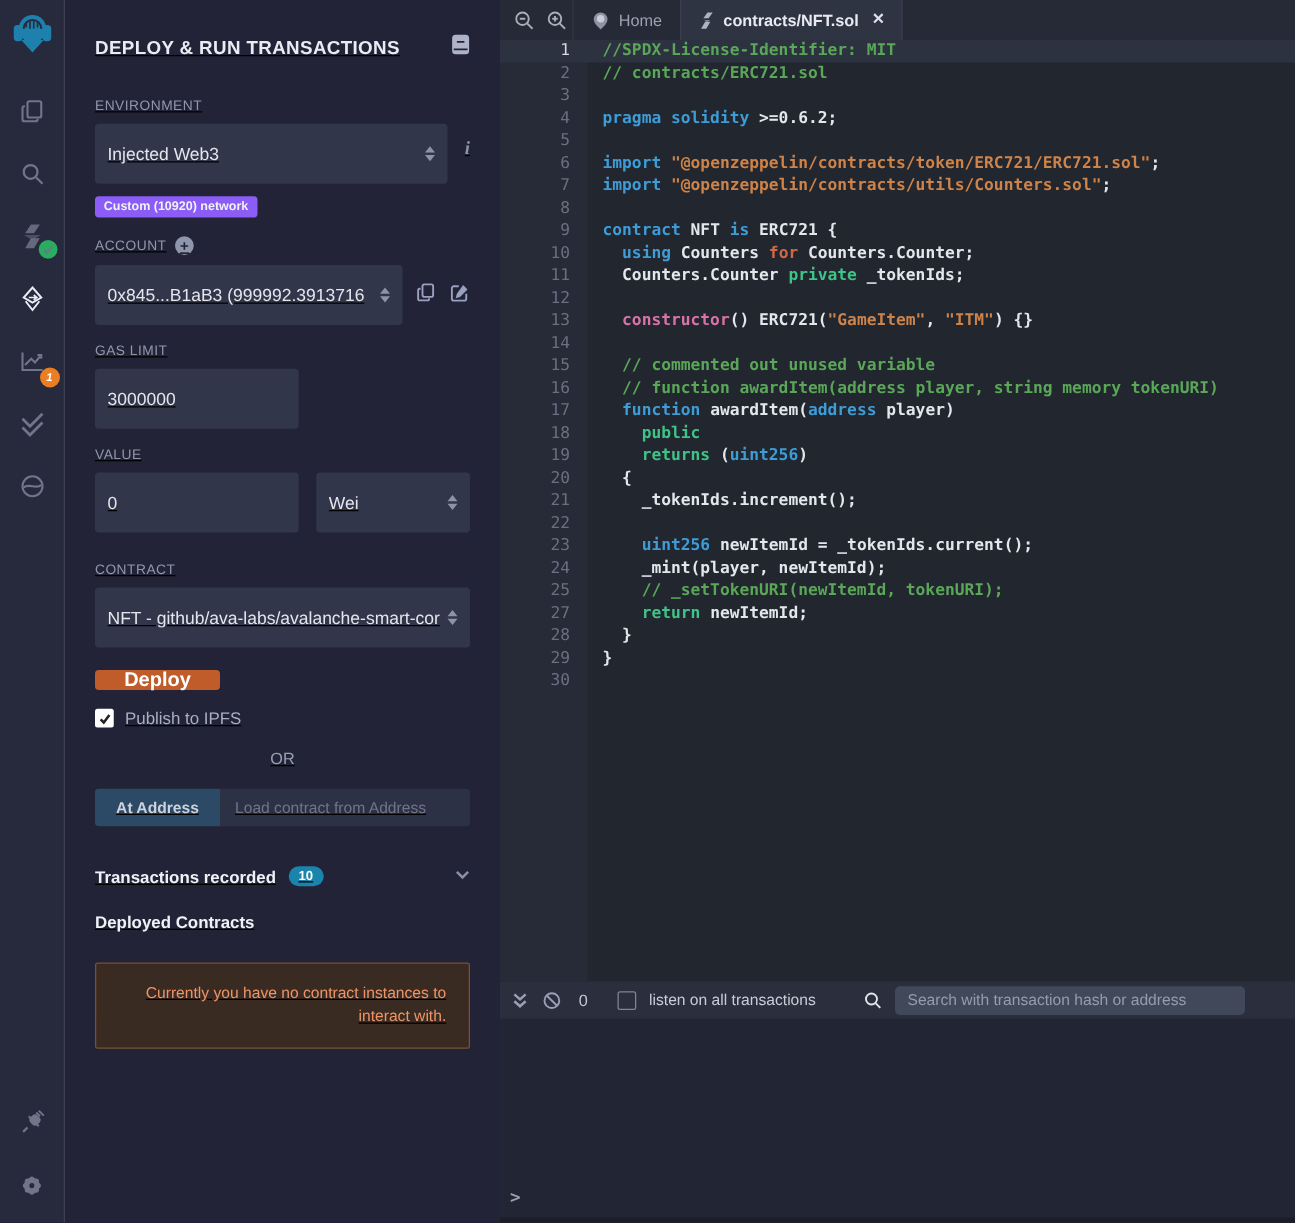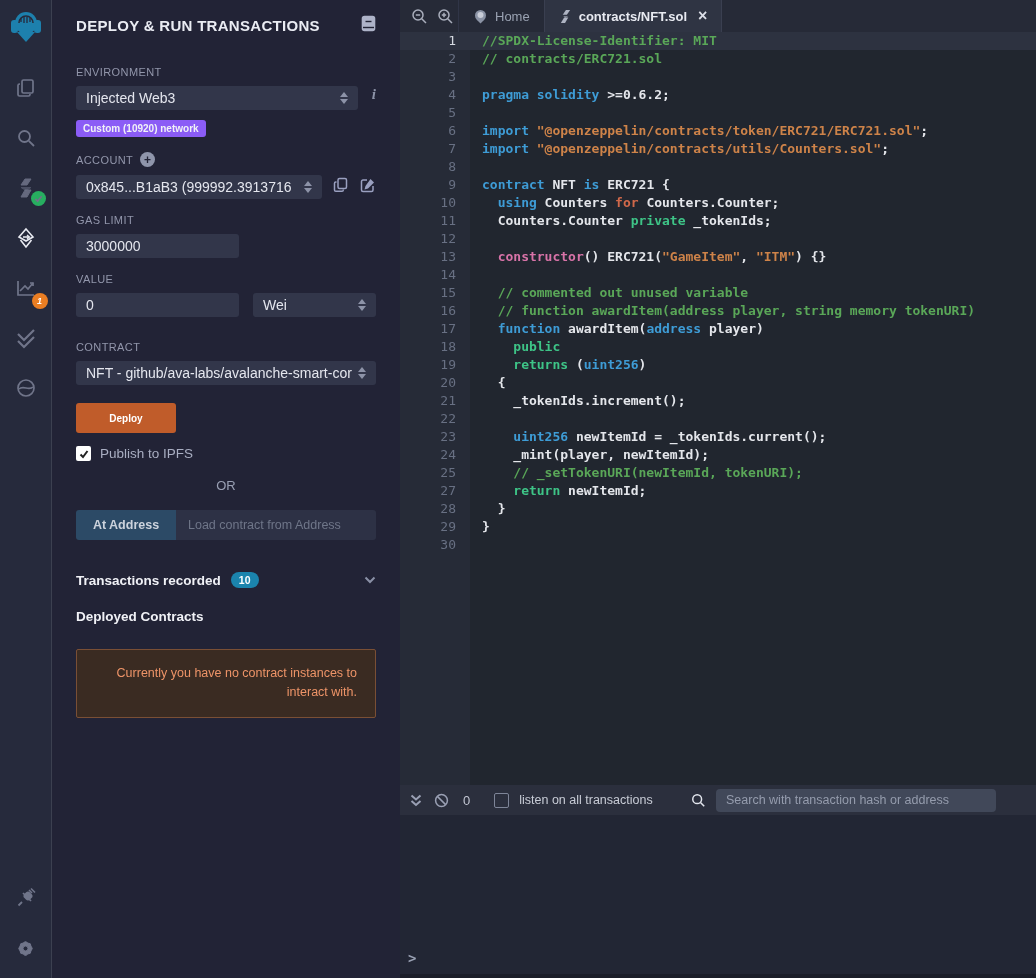--- a/index.html
+++ b/index.html
@@ -16,26 +16,26 @@
   .ic svg { stroke:#70758a; }
   .ic.active svg { stroke:#e9ebf2; }
   .ic .badge-green { position:absolute; right:-2px; bottom:0px; width:15px; height:15px;
     border-radius:50%; background:#27ae60; display:flex; align-items:center; justify-content:center; }
   .ic .badge-orange { position:absolute; right:-4px; bottom:-3px; width:16px; height:16px;
     border-radius:50%; background:#ea7e23; color:#fff; font-size:9px; font-weight:bold;
     font-style:italic; display:flex; align-items:center; justify-content:center; }
   .iconbar .spacer { flex:1; }
 
   
-  .panel { width:348px; background:#222336; padding:1px 24px; flex-shrink:0; }
+  .panel { width:348px; background:#222336; padding:13px 24px; flex-shrink:0;text-decoration:underline; }
   .p-header { display:flex; justify-content:space-between; align-items:center; padding-top:14px; }
   .p-title { font-size:15px; font-weight:bold; color:#eaecf3; letter-spacing:.3px; }
   .lbl { font-size:11px; color:#9296ab; letter-spacing:.4px; display:flex; align-items:center; gap:7px; }
   .mt-env { margin-top:30px; }
-  .field { background:#32364a; border-radius:3px; height:24px; display:flex; align-items:center;
+  .field { background:#32364a; border-radius:3px; height:48px; display:flex; align-items:center;
     padding:0 10px; color:#e4e6ee; font-size:14px; margin-top:8px; position:relative; cursor:pointer; }
   .field .val { flex:1; white-space:nowrap; overflow:hidden; }
   .stepper { display:flex; flex-direction:column; gap:2px; margin-left:6px; flex-shrink:0; }
   .stepper i { width:0; height:0; border-left:4px solid transparent; border-right:4px solid transparent; }
   .stepper i.up { border-bottom:5px solid #8d93a8; }
   .stepper i.dn { border-top:5px solid #8d93a8; }
   .env-row { display:flex; align-items:center; }
   .env-row .field { flex:1; }
   .info-i { font-family:"Liberation Serif", serif; font-style:italic; font-weight:bold;
     color:#8d93a8; font-size:15px; margin-left:14px; cursor:pointer; }
@@ -45,22 +45,22 @@
   .acct-row { display:flex; align-items:center; margin-top:0px; }
   .acct-row .field { flex:1; margin-top:8px; }
   .acct-icons { display:flex; gap:12px; margin-left:11px; margin-top:8px; }
   .acct-icons svg { cursor:pointer; }
   .plus-circle { width:15px; height:15px; border-radius:50%; background:#8f95ab; color:#222336;
     font-size:12px; font-weight:bold; display:flex; align-items:center; justify-content:center;
     line-height:1; cursor:pointer; }
   .small-field { width:163px; }
   .value-row { display:flex; justify-content:space-between; }
   .wei-select { width:123px; }
-  .deploy-btn { margin-top:18px; width:100px; height:30px; background:#c05c2a; border:none;
-    border-radius:3px; color:#fff; font-size:10px; font-weight:bold; cursor:pointer;
+  .deploy-btn { margin-top:18px; width:100px; height:16px; background:#c05c2a; border:none;
+    border-radius:3px; color:#fff; font-size:16px; font-weight:bold; cursor:pointer;
     font-family:"Liberation Sans", sans-serif; }
   .pub-row { display:flex; align-items:center; gap:9px; margin-top:13px; }
   .cb { width:15px; height:15px; background:#fff; border-radius:2px; display:flex;
     align-items:center; justify-content:center; cursor:pointer; }
   .pub-lbl { color:#a9aec2; font-size:13.5px; }
   .or { text-align:center; color:#9aa0b4; font-size:13px; margin-top:17px; }
   .ataddr-row { display:flex; margin-top:17px; height:30px; }
   .ataddr-btn { width:100px; background:#2c4a66; border:none; border-radius:3px 0 0 3px;
     color:#ccd3dd; font-size:12.5px; font-weight:bold; cursor:pointer;
     font-family:"Liberation Sans", sans-serif; }

